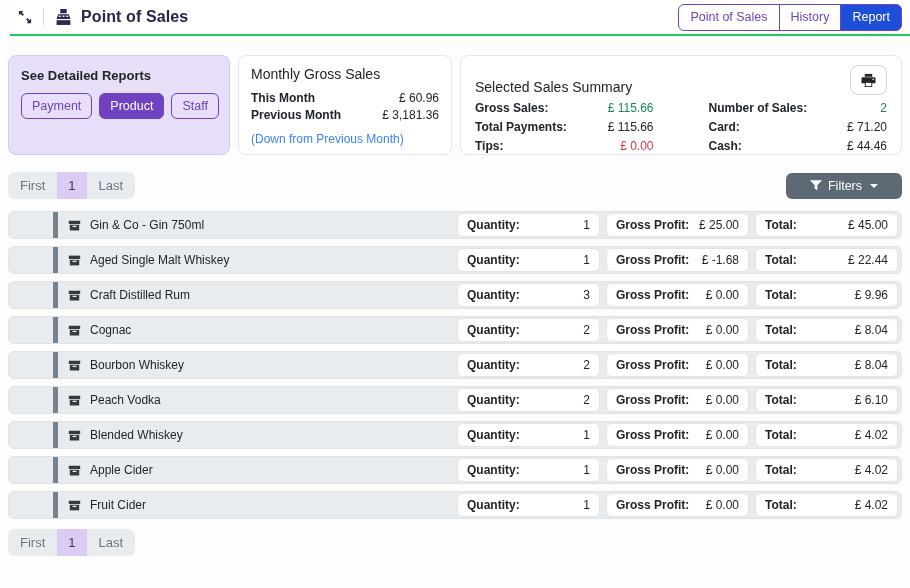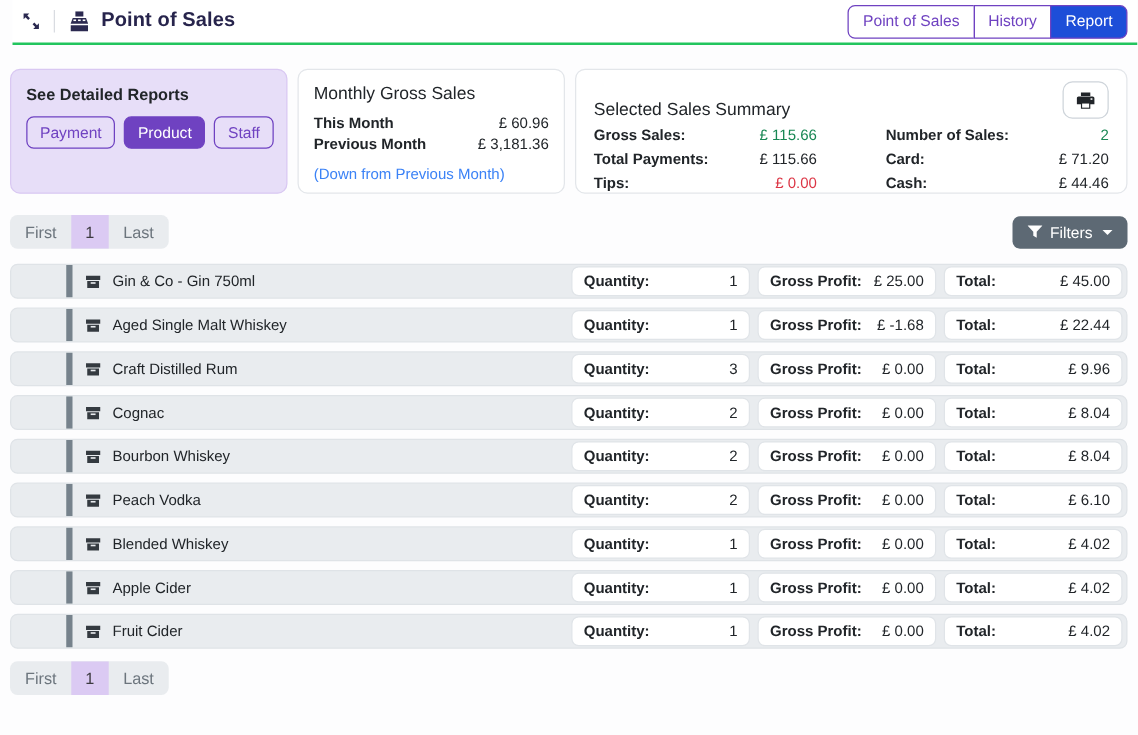--- a/index.html
+++ b/index.html
@@ -112,21 +112,21 @@
     font-size: 13px;
     color: #6c757d;
     align-items: stretch;
   }
   .page-item { padding: 5px 12px; color: #6c757d; font-size: 13px; line-height: 17px; }
   .page-current { padding: 5px 11px; background: #dbcaf3; color: #3c3a40; font-size: 13px; line-height: 17px; }
   .filters-btn {
     background: #5d6974;
     color: #fff;
     border-radius: 6px;
-    padding: 6px 12px;
+    padding: 6px 24px;
     font-size: 12.5px;
     display: inline-flex;
     align-items: center;
     gap: 6px;
   }
   .caret-down {
     width: 0; height: 0;
     border-left: 4px solid transparent;
     border-right: 4px solid transparent;
     border-top: 4px solid #fff;

